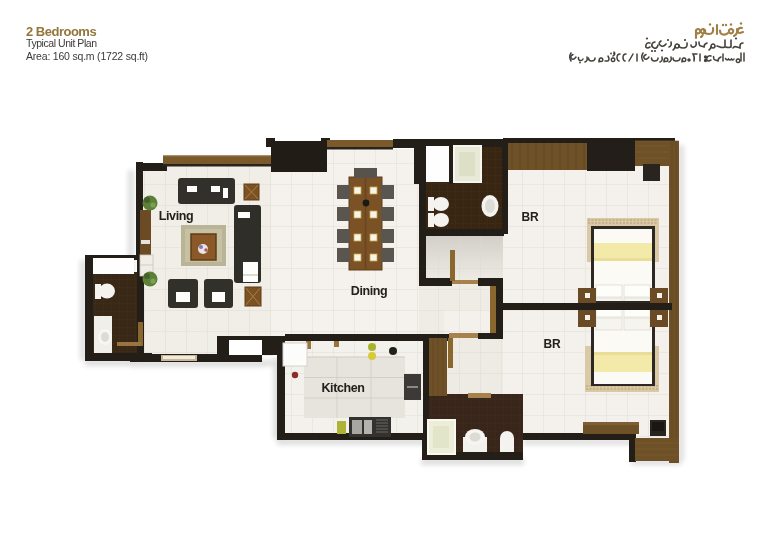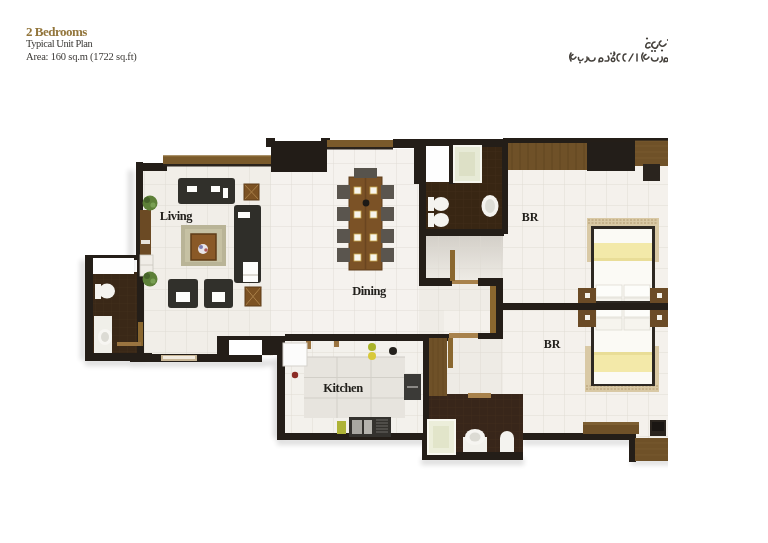--- a/index.html
+++ b/index.html
@@ -1,17 +1,17 @@
 <!DOCTYPE html>
 <html><head>
 <meta charset="utf-8">
 <style>
 html,body{margin:0;padding:0;background:#ffffff;}
-#page{position:relative;width:668px;height:543px;background:#ffffff;overflow:hidden;
- font-family:Liberation Serif, serif;}
+#page{position:relative;width:768px;height:543px;background:#ffffff;overflow:hidden;
+ font-family:Liberation Sans, sans-serif;}
 svg{position:absolute;left:0;top:0;}
 </style>
 </head>
 <body>
 <div id="page">
 <svg width="768" height="543" viewBox="0 0 768 543">
 <defs>
 <pattern id="tile" width="21" height="21" patternUnits="userSpaceOnUse" x="19" y="17">
  <rect width="21" height="21" fill="none"></rect>
  <path d="M21,0 L21,21 M0,21 L21,21" stroke="#ddd8d1" stroke-width="1" fill="none"></path>

